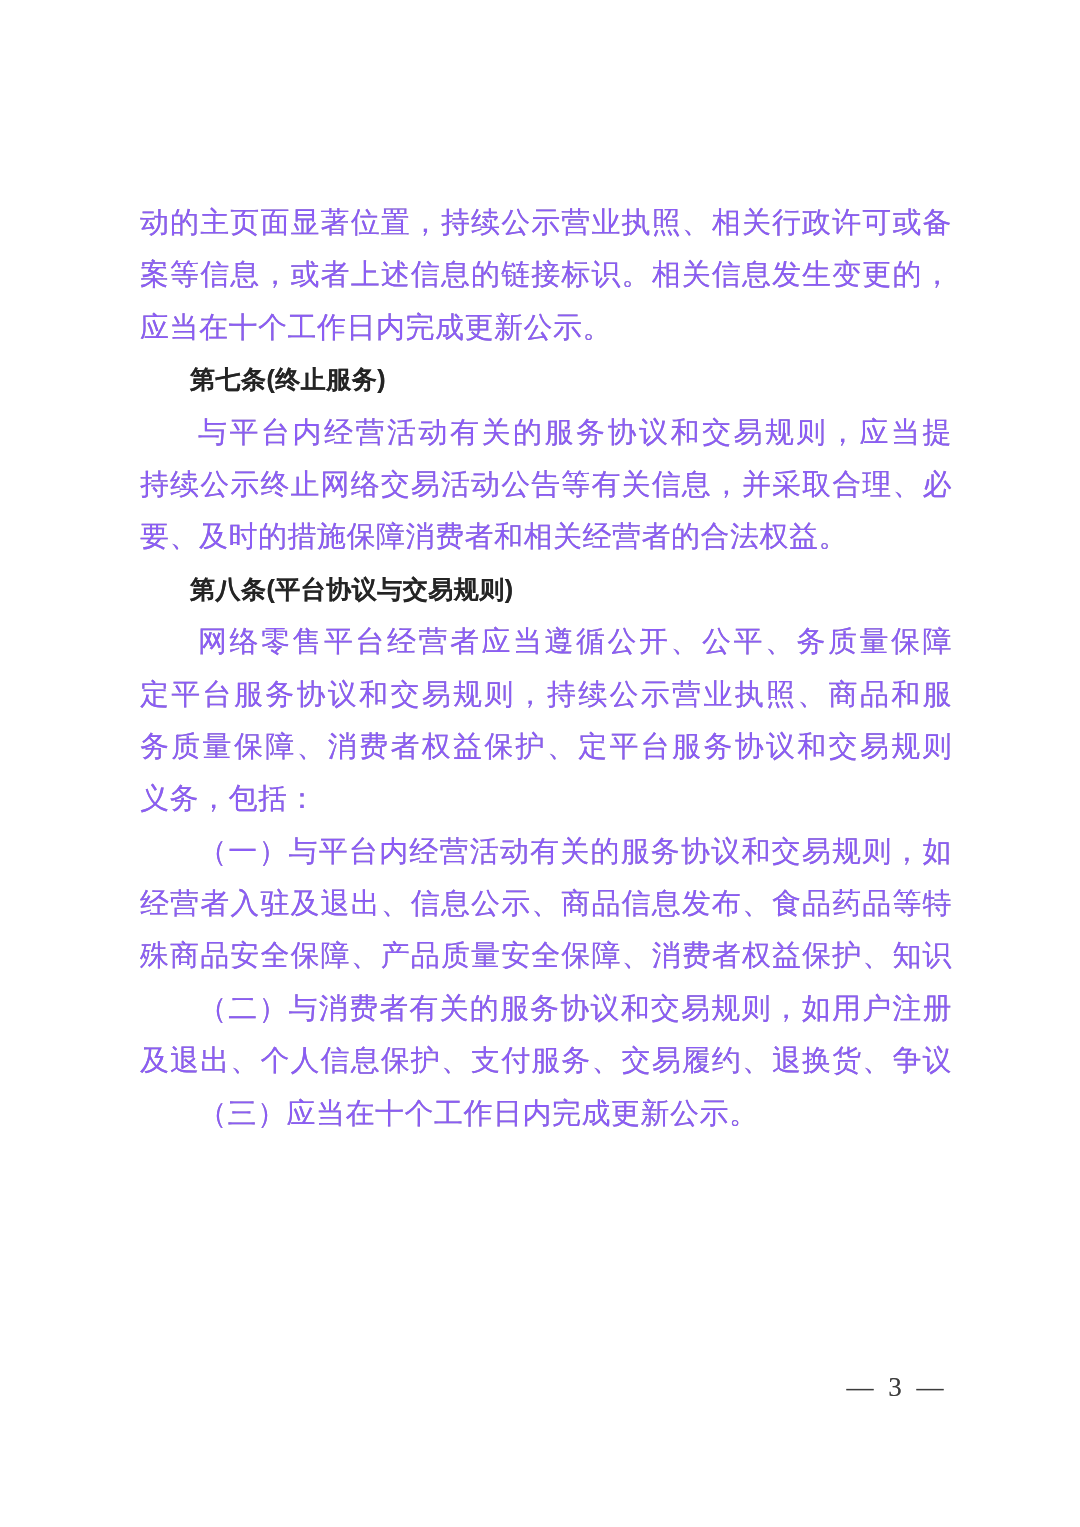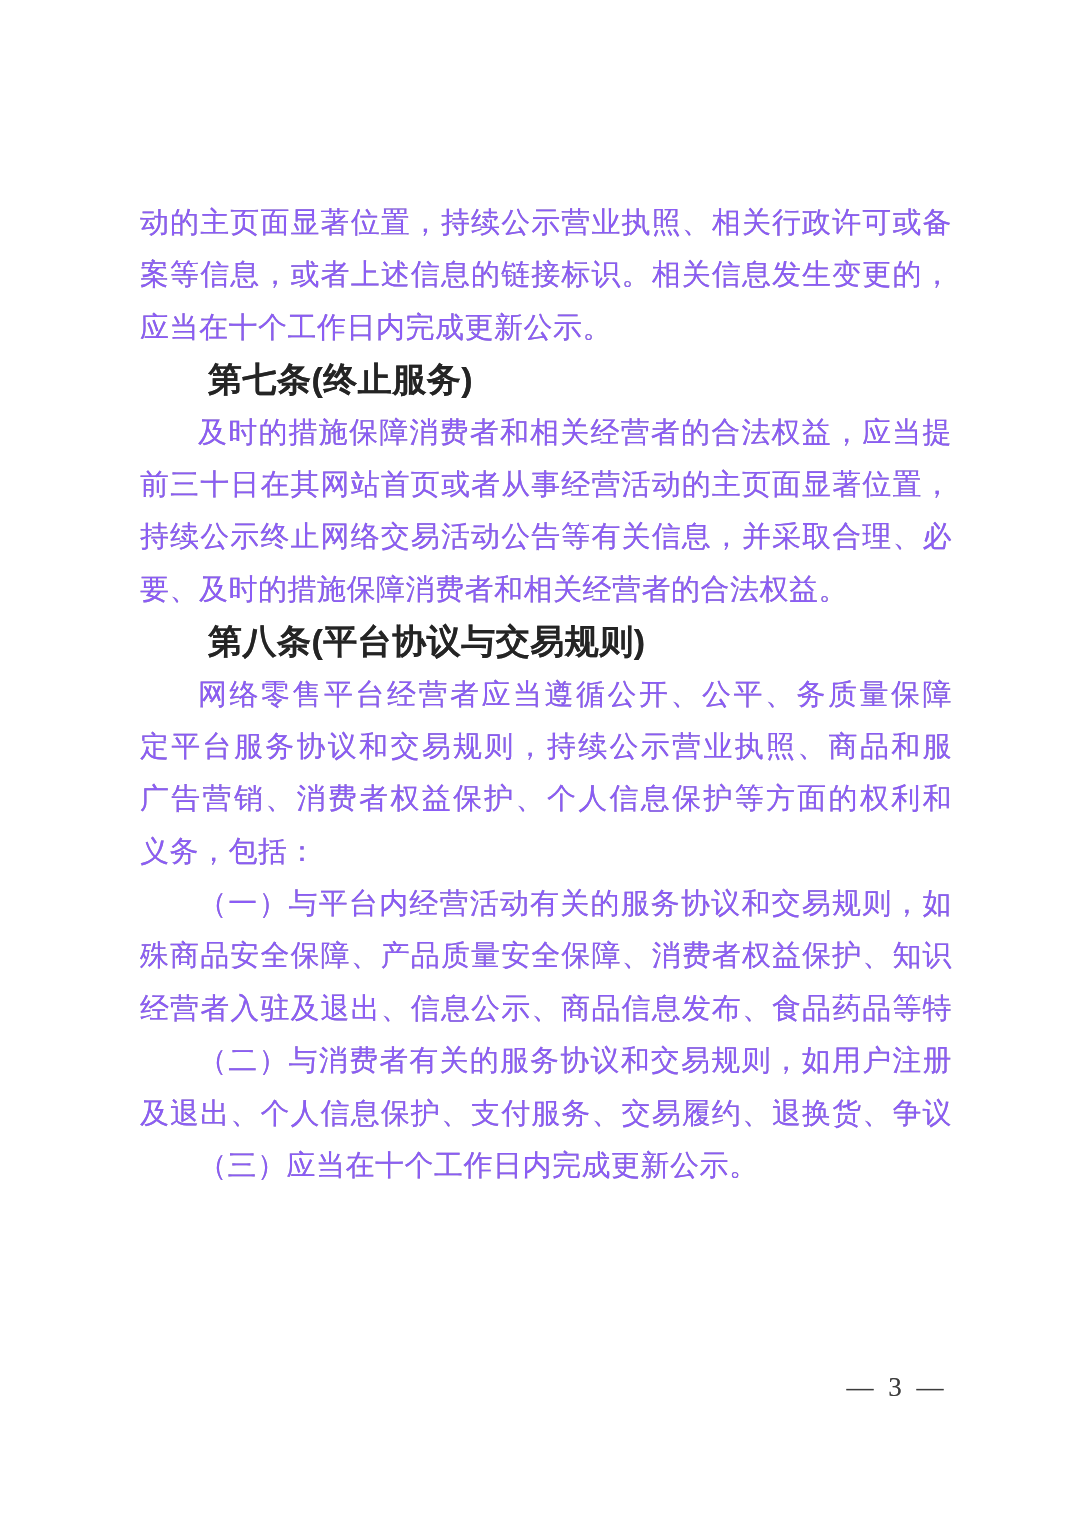--- a/index.html
+++ b/index.html
@@ -43,21 +43,21 @@
   }
   .line.start-just {
     white-space: normal;
     text-align: justify;
     text-align-last: justify;
     text-justify: inter-character;
   }
   .line.heading {
     font-family: "Liberation Sans", "DejaVu Sans", sans-serif;
     font-weight: 700;
-    font-size: 34px;
+    font-size: 25px;
     color: #242424;
     text-indent: 2em;
     text-shadow: 0 0 0.5px rgba(30, 30, 30, 0.7);
   }
   .page-number {
     position: absolute;
     left: 812px;
     top: 1372px;
     width: 170px;
     text-align: center;
@@ -70,30 +70,29 @@
 </style>
 </head>
 <body>
 
 <div class="page">
   <div class="doc-body">
       <div class="line just">动的主页面显著位置，持续公示营业执照、相关行政许可或备</div>
       <div class="line just">案等信息，或者上述信息的链接标识。相关信息发生变更的，</div>
       <div class="line plain">应当在十个工作日内完成更新公示。</div>
       <div class="line heading">第七条(终止服务)</div>
-      <div class="line start-just">及时的措施保障消费者和相关经营者的合法权益，应当提</div>
-      <div class="line just">前三十日在其网站首页或者从事经营活动的主页面显著位置，</div>
+      <div class="line start-just">与平台内经营活动有关的服务协议和交易规则，应当提</div>
       <div class="line just">持续公示终止网络交易活动公告等有关信息，并采取合理、必</div>
       <div class="line plain">要、及时的措施保障消费者和相关经营者的合法权益。</div>
       <div class="line heading">第八条(平台协议与交易规则)</div>
       <div class="line start-just">网络零售平台经营者应当遵循公开、公平、务质量保障</div>
       <div class="line just">定平台服务协议和交易规则，持续公示营业执照、商品和服</div>
-      <div class="line just">广告营销、消费者权益保护、个人信息保护等方面的权利和</div>
+      <div class="line just">务质量保障、消费者权益保护、定平台服务协议和交易规则</div>
       <div class="line plain">义务，包括：</div>
       <div class="line start-just">（一）与平台内经营活动有关的服务协议和交易规则，如</div>
+      <div class="line just">经营者入驻及退出、信息公示、商品信息发布、食品药品等特</div>
       <div class="line just">殊商品安全保障、产品质量安全保障、消费者权益保护、知识</div>
-      <div class="line just">经营者入驻及退出、信息公示、商品信息发布、食品药品等特</div>
       <div class="line start-just">（二）与消费者有关的服务协议和交易规则，如用户注册</div>
       <div class="line just">及退出、个人信息保护、支付服务、交易履约、退换货、争议</div>
       <div class="line start">（三）应当在十个工作日内完成更新公示。</div>
     </div>
   <div class="page-number">— 3 —</div>
 </div>
 
 </body></html>

